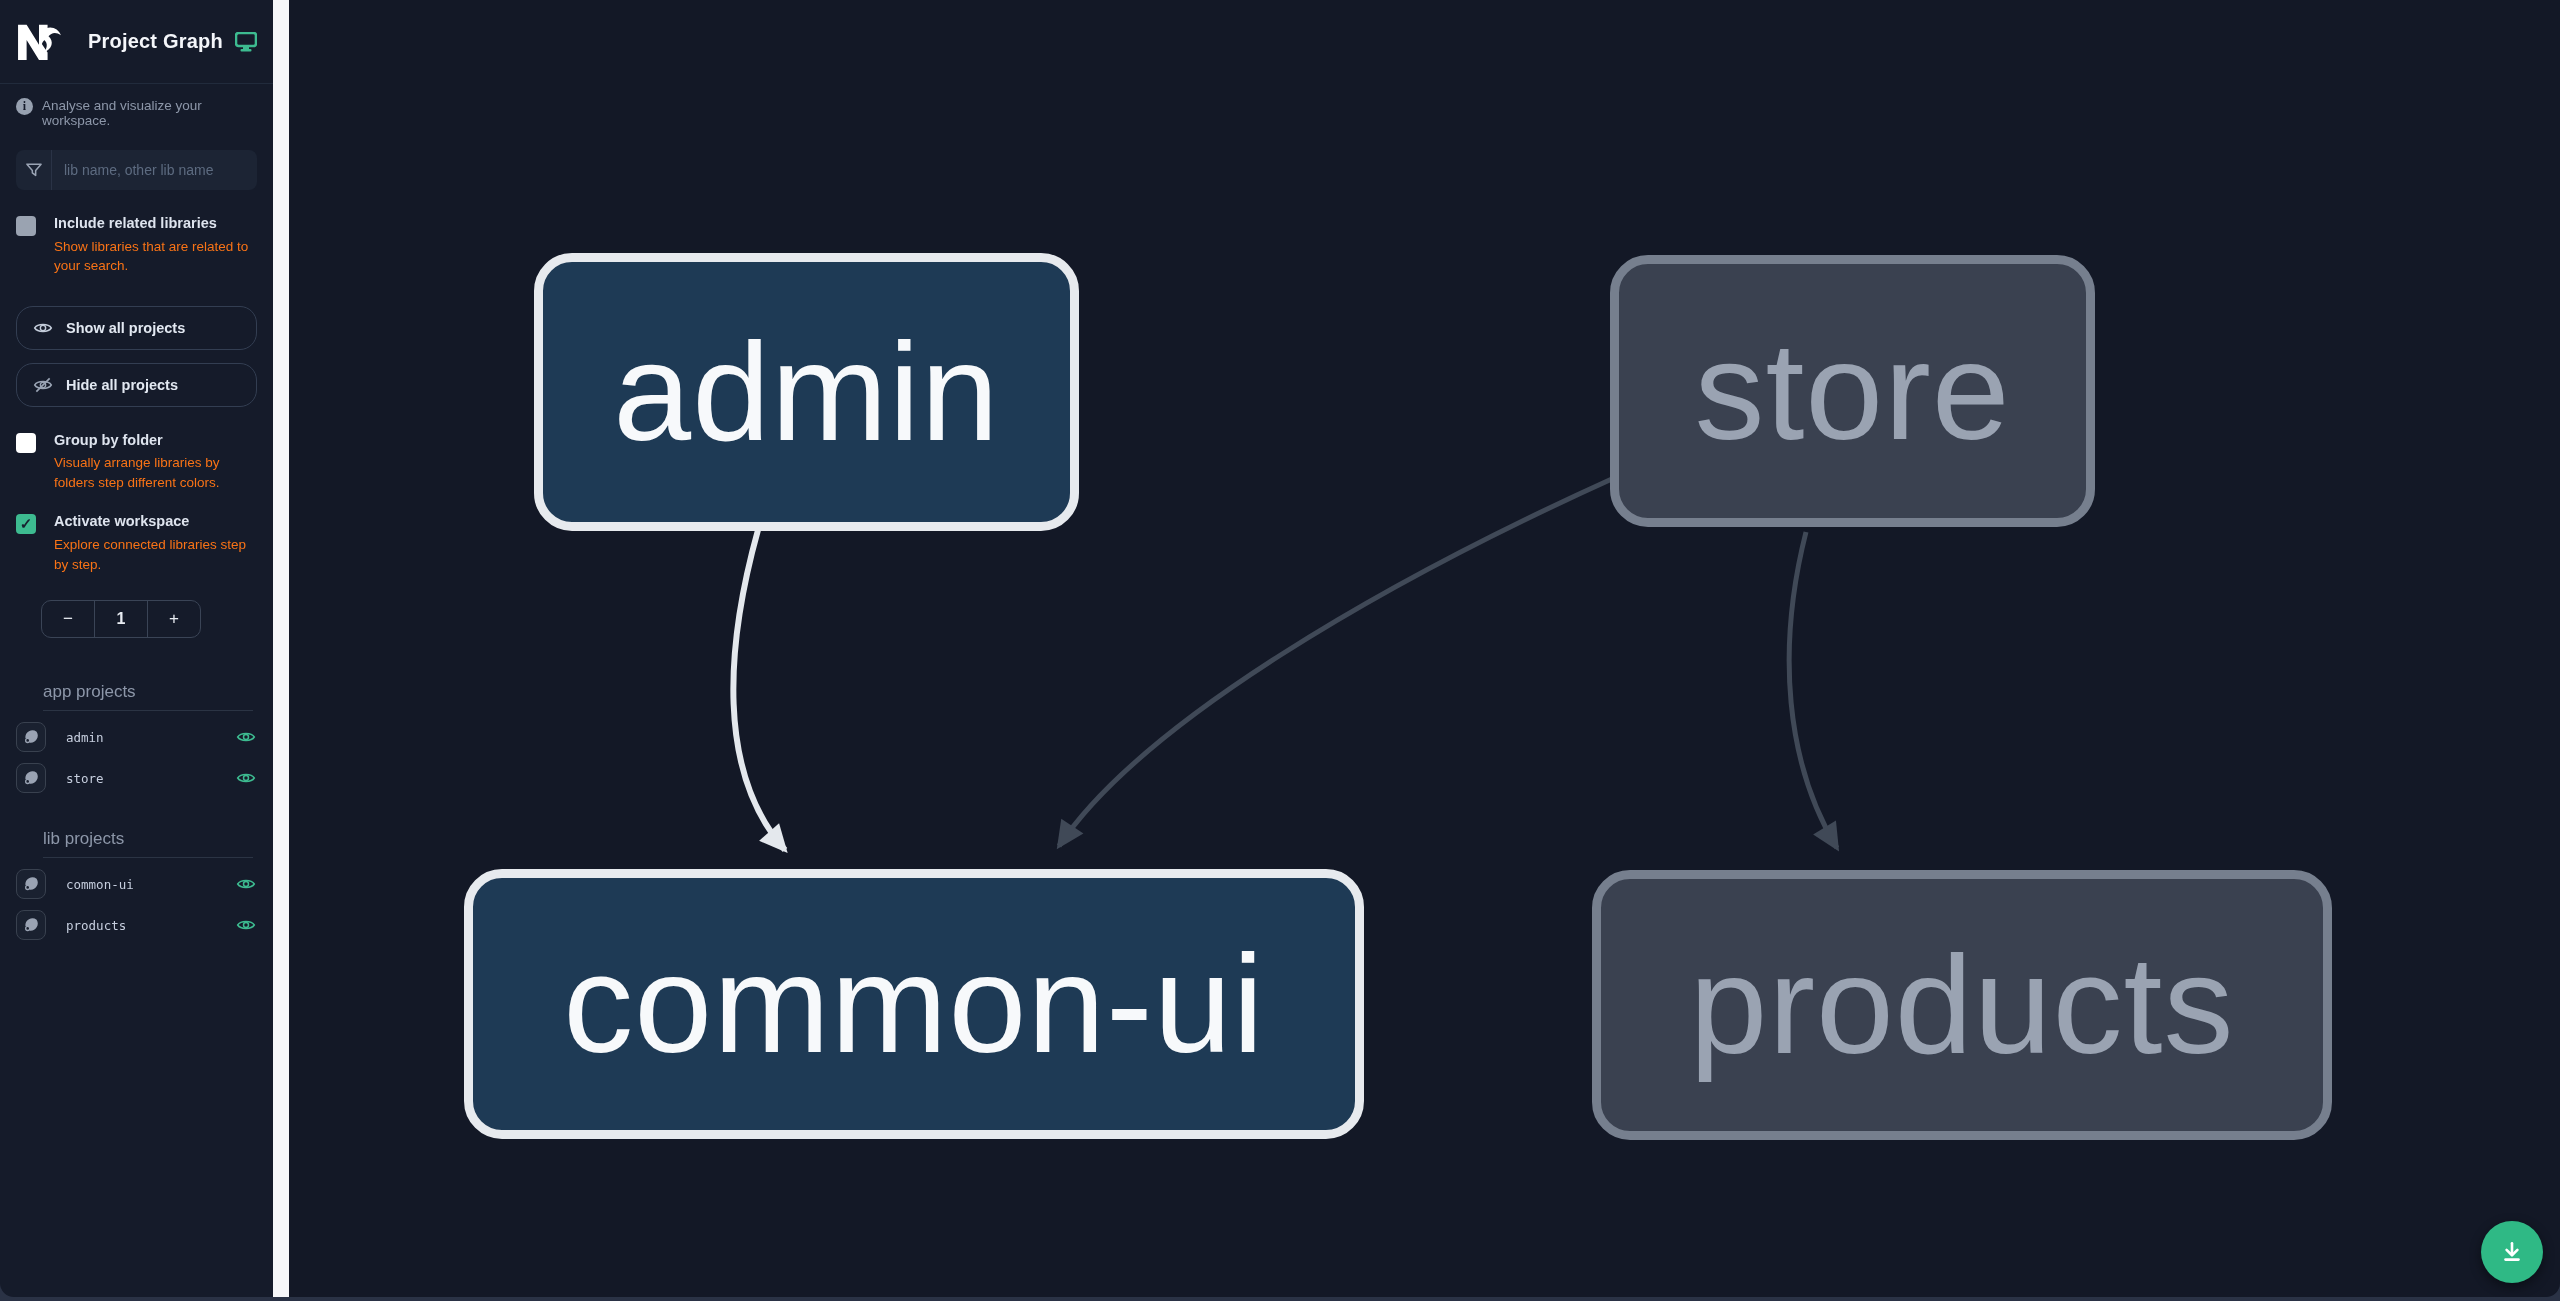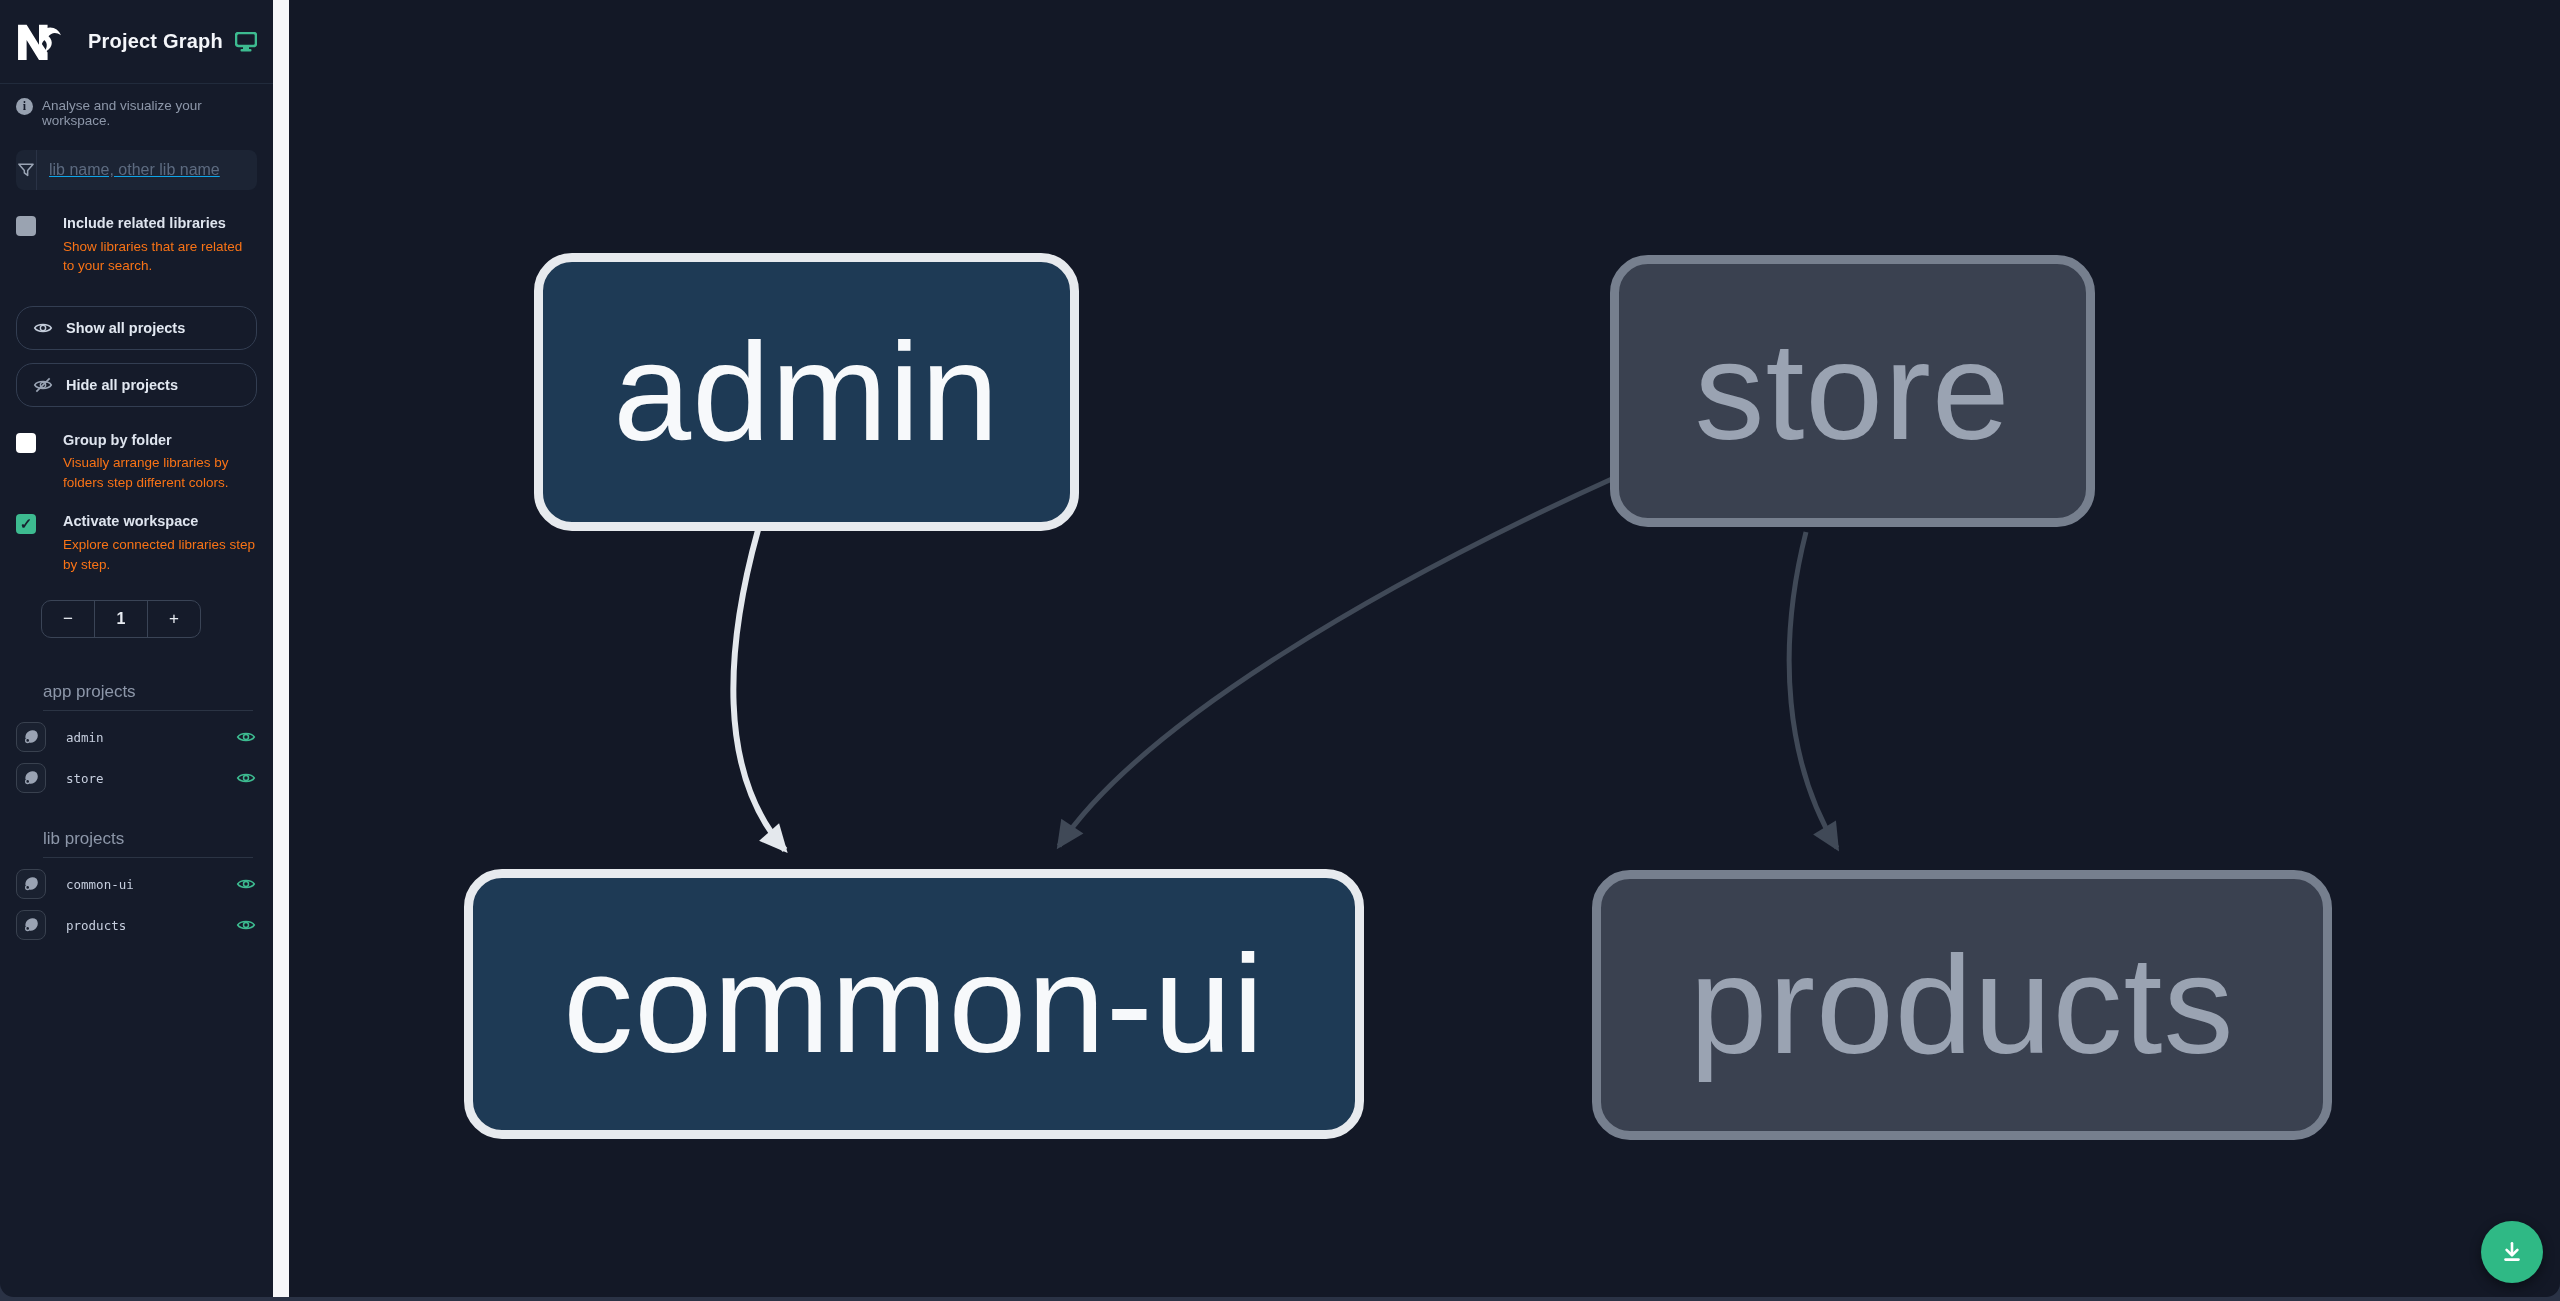--- a/index.html
+++ b/index.html
@@ -22,24 +22,24 @@
             font-size:13.5px; color:#8d97a9; }
   .info-icon { width:17px; height:17px; flex:0 0 17px; border-radius:50%; background:#97a1b0;
                color:#151b2a; font-size:12px; font-weight:bold; display:flex; align-items:center;
                justify-content:center; font-family:"Liberation Serif", serif; }
 
   .search-box { margin:22px 16px 0 16px; height:40px; background:#1c2434; border-radius:8px;
                 display:flex; align-items:center; overflow:hidden; }
   .search-funnel { width:46px; height:100%; display:flex; align-items:center; justify-content:center;
                    border-right:1px solid #2a3346; }
   .search-input { flex:1; height:100%; background:transparent; border:none; outline:none;
-                  padding:0 12px; font-size:16px; color:#0ea5e9; font-family:"Liberation Sans",sans-serif;text-decoration:underline; }
+                  padding:0 12px; font-size:14px; color:#7dd3fc; font-family:"Liberation Sans",sans-serif; }
   .search-input::placeholder { color:#5d6b80; }
 
-  .opt { display:flex; gap:27px; padding:0 16px; margin-top:24px; }
+  .opt { display:flex; gap:18px; padding:0 16px; margin-top:24px; }
   .checkbox { width:20px; height:20px; border-radius:4px; flex:0 0 20px; margin-top:2px; cursor:pointer;
               display:flex; align-items:center; justify-content:center; font-size:15px; font-weight:bold; }
   .cb-gray  { background:#9aa3b1; color:#9aa3b1; }
   .cb-white { background:#ffffff; color:#ffffff; }
   .cb-green { background:#3dbb90; color:#17202f; }
   .opt-label { font-size:14.5px; font-weight:bold; color:#dee4ee; line-height:1.35; }
   .opt-desc  { font-size:13.5px; color:#f97316; line-height:1.45; margin-top:3px; max-width:200px; }
 
   .sb-btn { margin:0 16px; height:44px; border:1px solid #333e52; border-radius:17px; background:transparent;
             display:flex; align-items:center; gap:13px; padding:0 16px; cursor:pointer;

